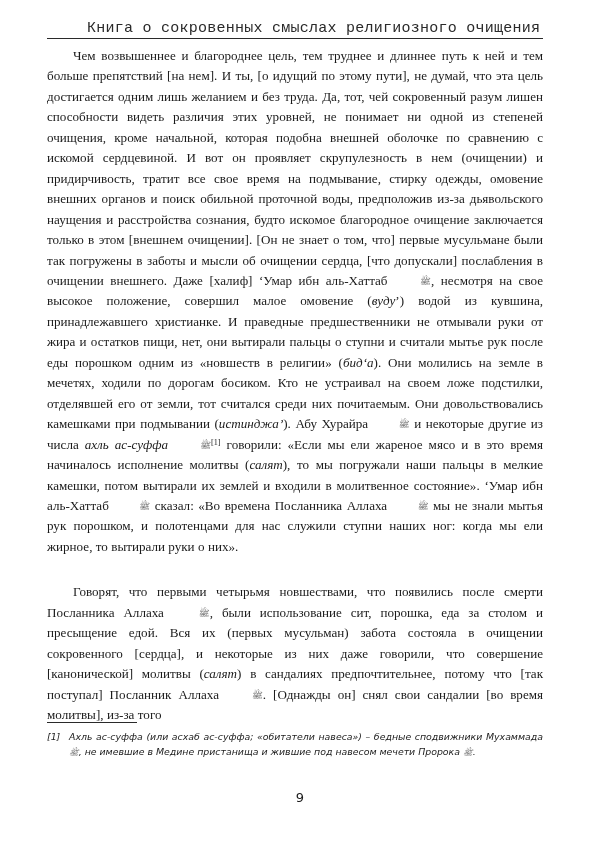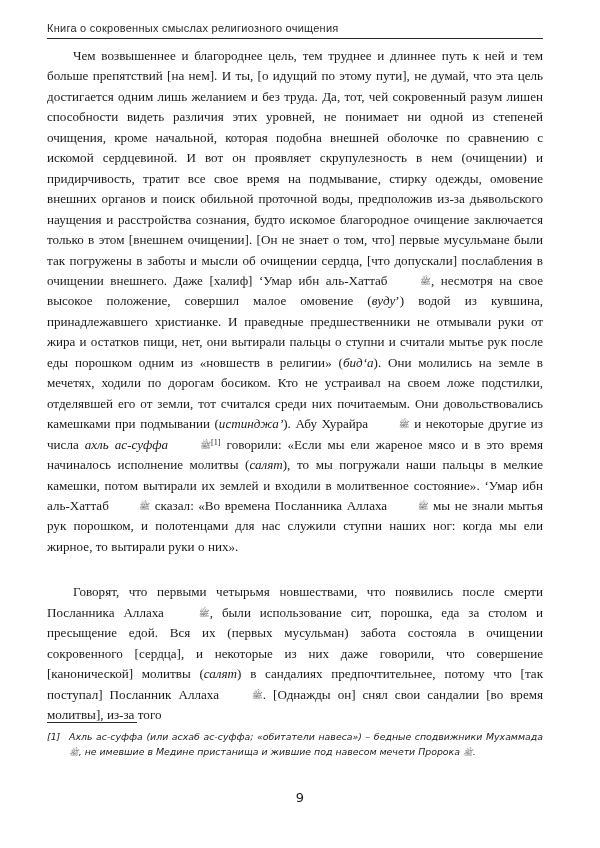--- a/index.html
+++ b/index.html
@@ -18,26 +18,27 @@
   }
 
   
   .running-header {
     position: absolute;
     left: 47px;
     top: 22px;
     width: 496px;
   }
   .running-header .rh-text {
-    font-family: Liberation Sans, sans-serif;
-    font-size: 11px;
+    font-family: Liberation Mono, monospace;
+    font-size: 15px;
     letter-spacing: 0.25px;
     color: #2a2a2a;
     white-space: nowrap;
     line-height: 13px;
+    margin-left: 40px;
   }
   .running-header .rh-rule {
     margin-top: 3px;
     border-top: 1.1px solid #2a2a2a;
     width: 496px;
     height: 0;
   }
 
   
   .body-block {

